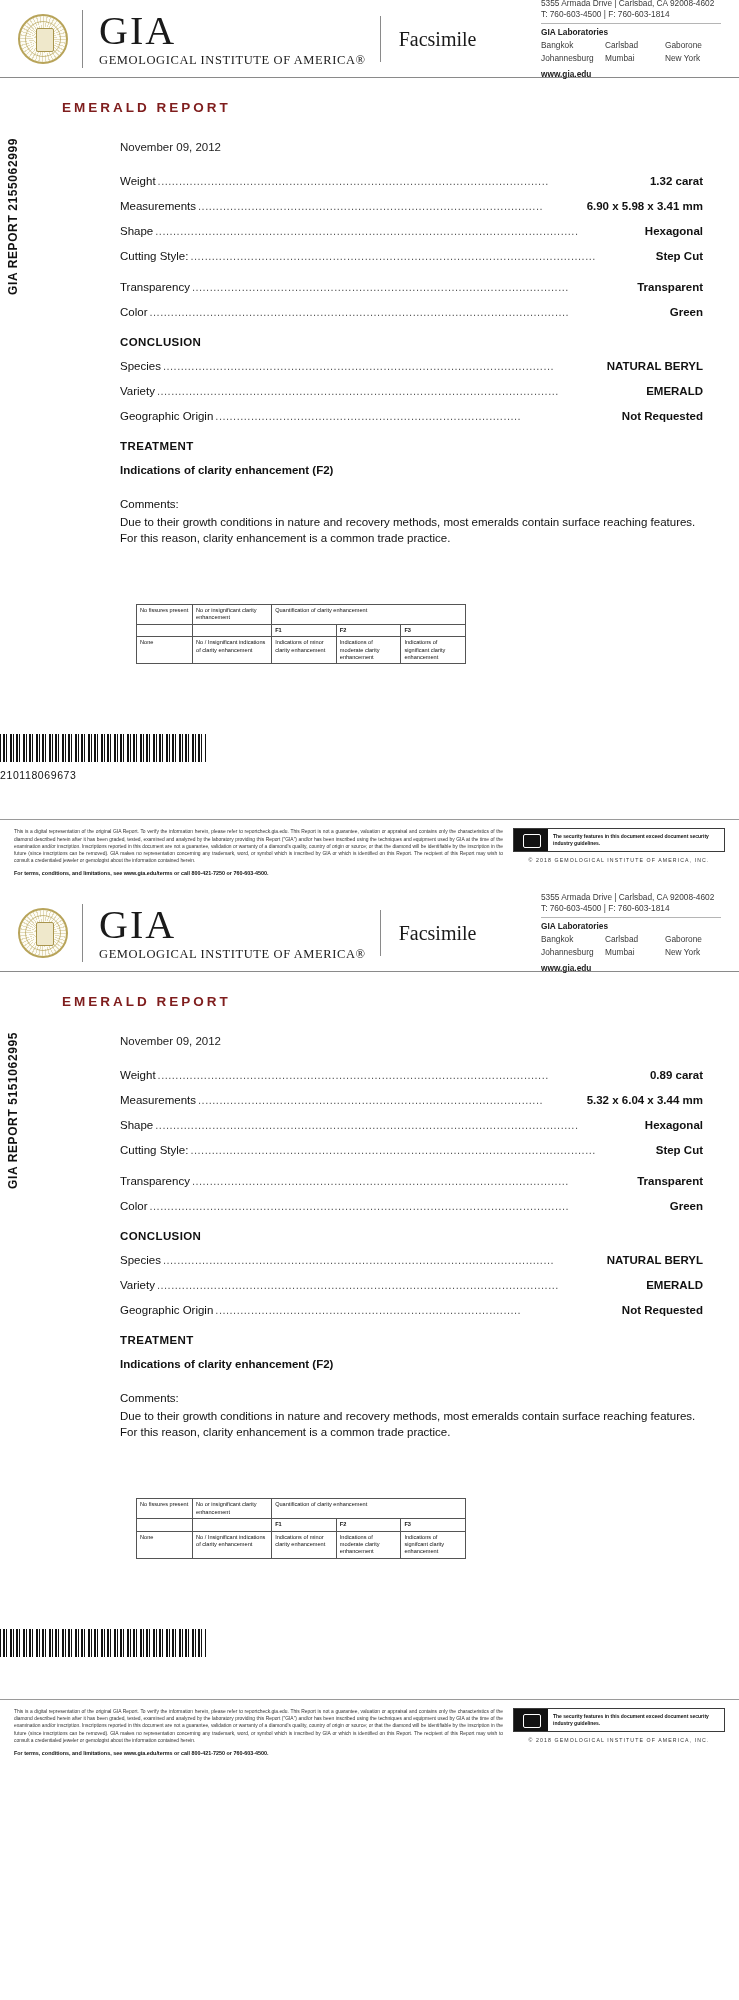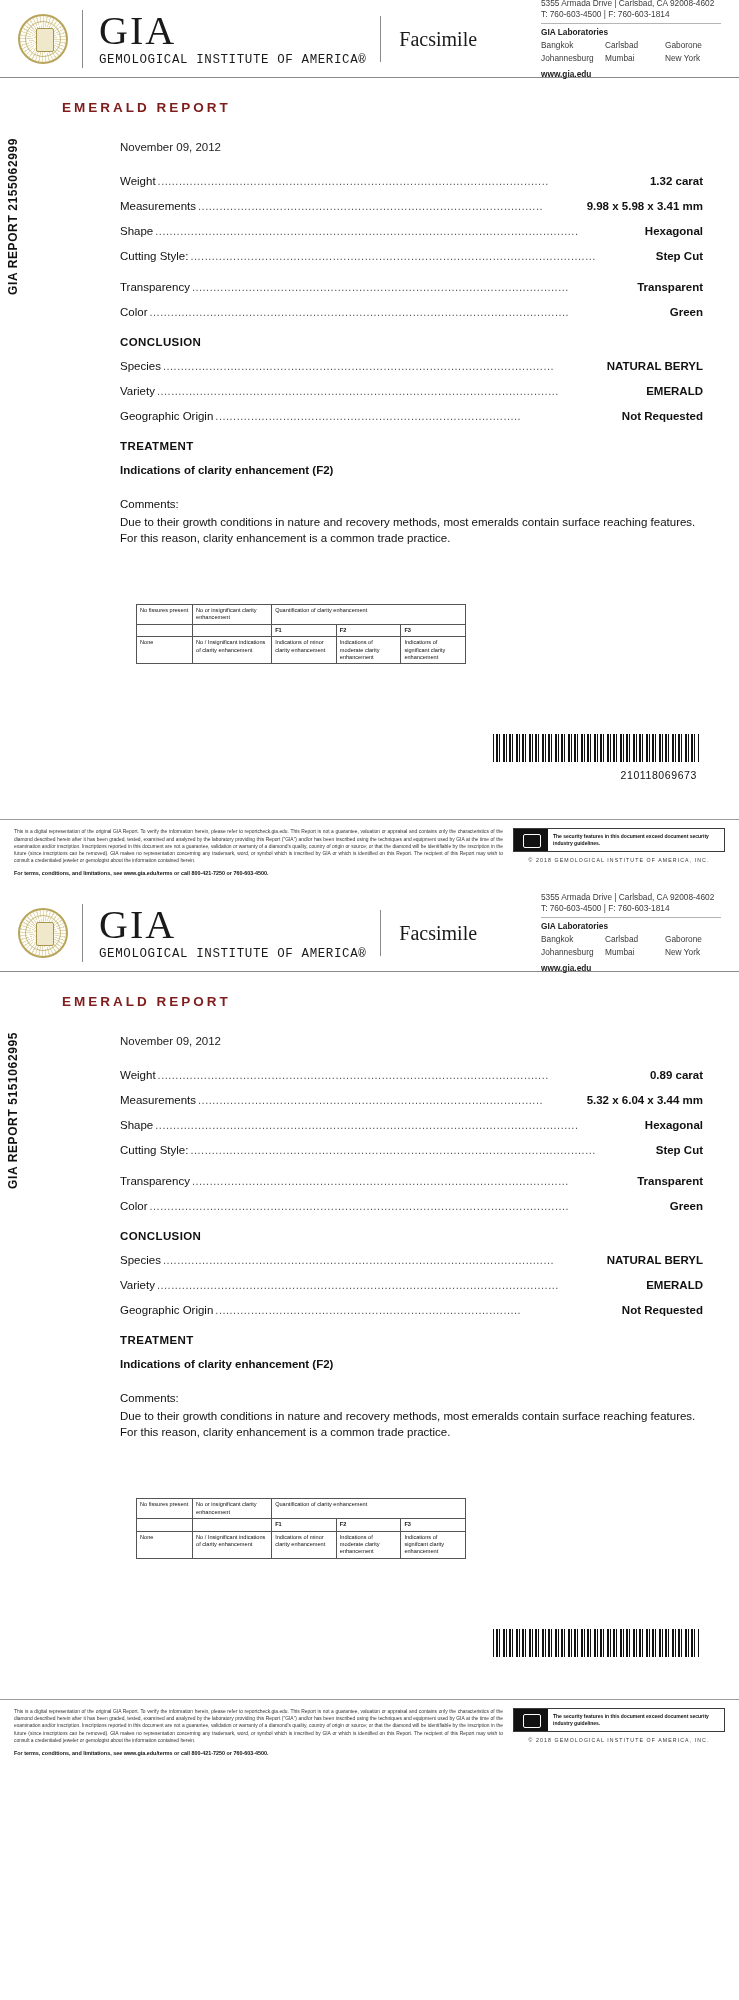--- a/index.html
+++ b/index.html
@@ -77,21 +77,21 @@
     flex: none;
   }
   .gia-word .big {
     font-family: "Liberation Serif", serif;
     font-size: 40px;
     letter-spacing: 2px;
     line-height: 40px;
     color: #1a1a1a;
   }
   .gia-word .sub {
-    font-family: Liberation Mono, monospace;
+    font-family: Liberation Serif, serif;
     font-size: 12.5px;
     letter-spacing: 0.6px;
     color: #1a1a1a;
     margin-top: 2px;
     white-space: nowrap;
   }
   .facsimile {
     font-family: "Liberation Serif", serif;
     font-size: 20px;
     color: #1a1a1a;
@@ -223,22 +223,22 @@
     vertical-align: top;
     padding: 2px 3px;
   }
   .c-w1 { width: 17%; }
   .c-w2 { width: 24%; }
   .c-w3 { width: 19.6%; }
 
   
   .barcode-block {
     margin-top: 70px;
-    text-align: right;
-    padding-right: 40px;
+    text-align: left;
+    padding-right: 30px;
   }
   .barcode {
     display: inline-block;
     height: 28px;
     width: 206px;
     background-image: repeating-linear-gradient(to right,
       #111 0px, #111 1px, #fff 1px, #fff 3px,
       #111 3px, #111 5px, #fff 5px, #fff 6px,
       #111 6px, #111 7px, #fff 7px, #fff 10px,
       #111 10px, #111 12px, #fff 12px, #fff 13px);
@@ -356,21 +356,21 @@
         <div class="date">November 09, 2012</div>
         <div class="rows">
           <div class="row">
     <span class="lbl">Weight</span>
     <span class="dots">..............................................................................................................</span>
     <span class="val">1.32 carat</span>
   </div>
             <div class="row">
     <span class="lbl">Measurements</span>
     <span class="dots">.................................................................................................</span>
-    <span class="val">9.98 x 5.98 x 3.41 mm</span>
+    <span class="val">6.90 x 5.98 x 3.41 mm</span>
   </div>
             <div class="row">
     <span class="lbl">Shape</span>
     <span class="dots">.......................................................................................................................</span>
     <span class="val">Hexagonal</span>
   </div>
             <div class="row">
     <span class="lbl">Cutting Style:</span>
     <span class="dots">..................................................................................................................</span>
     <span class="val">Step Cut</span>

